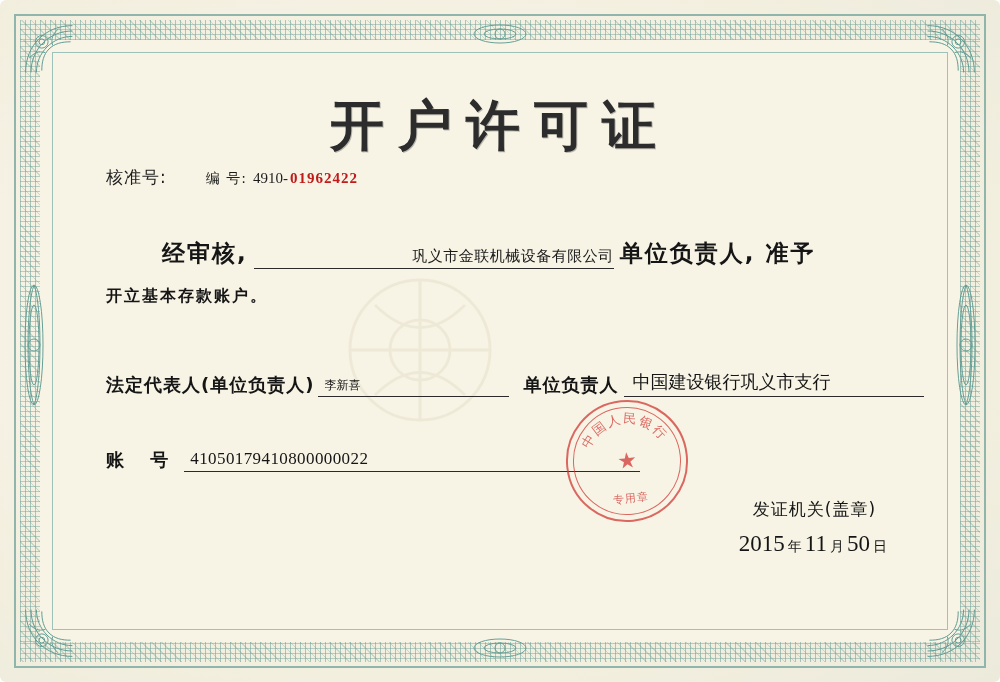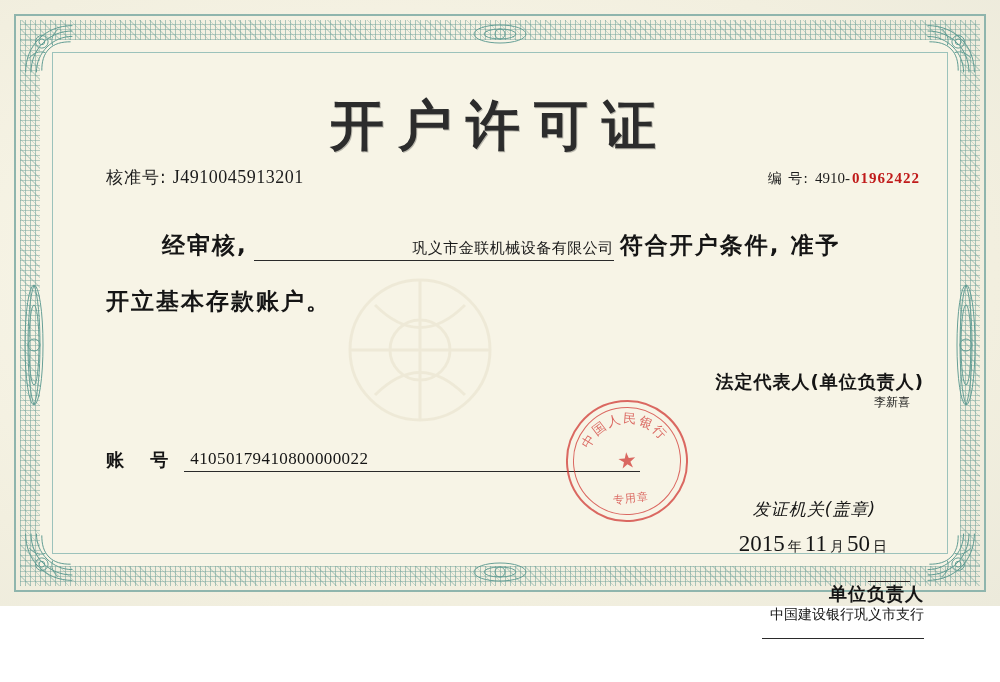--- a/index.html
+++ b/index.html
@@ -10,24 +10,25 @@
   body {
     width: 1000px;
     height: 682px;
     font-family: "Liberation Serif", serif;
     overflow: hidden;
   }
 
   .certificate {
     position: relative;
     width: 1000px;
-    height: 606px;
+    height: 682px;
     background:
       radial-gradient(ellipse at 40% 45%, #fbf9ec 0%, #f7f4e6 35%, #f2efdf 70%, #eceadb 100%);
     box-sizing: border-box;
+    border-radius: 6px;
   }
 
   
   .border-outer {
     position: absolute;
     left: 14px; top: 14px; right: 14px; bottom: 14px;
     border: 2px solid #8fb5ad;
     box-sizing: border-box;
   }
   .border-guilloche {
@@ -118,24 +119,24 @@
     color: #2c2c2c;
     text-shadow: 1px 1px 0 rgba(0,0,0,0.25);
   }
 
   .row-approval {
     position: absolute;
     top: 108px;
     left: 46px;
     right: 20px;
     display: flex;
-    justify-content: space-between;
     align-items: baseline;
     font-size: 17px;
     color: #1c1c1c;
+    gap: 39px;
   }
   .approval-left { display: flex; align-items: baseline; }
   .approval-left .lbl {
     font-family: "DejaVu Sans", sans-serif;
     font-size: 17px;
     letter-spacing: 1px;
   }
   .approval-left .val {
     font-family: "Liberation Serif", serif;
     font-size: 18px;
@@ -157,21 +158,21 @@
     font-family: "Liberation Serif", serif;
     font-size: 15px;
     color: #c01a1a;
     letter-spacing: 1px;
     margin-left: 2px;
     font-weight: bold;
   }
 
   .body-line1 {
     position: absolute;
-    top: 172px;
+    top: 180px;
     left: 46px;
     right: 10px;
     display: flex;
     align-items: flex-end;
     font-family: "DejaVu Sans", sans-serif;
     font-size: 23px;
     font-weight: bold;
     color: #151515;
   }
   .body-line1 .lead { margin-left: 56px; letter-spacing: 2px; }
@@ -187,59 +188,58 @@
     color: #1a1a1a;
     letter-spacing: 0.5px;
   }
   .body-line1 .tail { letter-spacing: 2px; }
 
   .body-line2 {
     position: absolute;
     top: 228px;
     left: 46px;
     font-family: "DejaVu Sans", sans-serif;
-    font-size: 23px;
+    font-size: 16px;
     font-weight: bold;
     color: #151515;
     letter-spacing: 2px;
   }
 
   .row-rep {
     position: absolute;
     top: 312px;
     left: 46px;
     right: 16px;
     display: flex;
     align-items: flex-end;
     font-family: "DejaVu Sans", sans-serif;
     font-size: 18px;
     font-weight: bold;
     color: #151515;
-    flex-direction: column;
   }
   .row-rep .lbl { letter-spacing: 1px; white-space: nowrap; }
   .fill-rep {
     flex: 0 0 185px;
     margin-left: 4px;
     margin-right: 14px;
     border-bottom: 1.2px solid #2a2a2a;
     padding-bottom: 2px;
     font-family: Liberation Serif, serif;
     font-size: 12px;
     font-weight: normal;
     text-align: left;
     padding-left: 6px;
   }
   .fill-bank {
     flex: 1 1 auto;
     margin-left: 6px;
     border-bottom: 1.2px solid #2a2a2a;
-    padding-bottom: 14px;
-    font-family: "DejaVu Sans", sans-serif;
-    font-size: 14px;
+    padding-bottom: 2px;
+    font-family: "DejaVu Sans", sans-serif;
+    font-size: 18px;
     font-weight: normal;
     padding-left: 8px;
   }
 
   .row-acct {
     position: absolute;
     top: 390px;
     left: 46px;
     right: 300px;
     display: flex;
@@ -267,21 +267,20 @@
     right: 50px;
     top: 440px;
     text-align: center;
     font-family: "DejaVu Sans", sans-serif;
     color: #151515;
   }
   .issuer-line {
     font-size: 17px;
     letter-spacing: 1px;
     white-space: nowrap;
-    font-style: italic;
   }
   .issue-date {
     margin-top: 10px;
     font-size: 16px;
     white-space: nowrap;
   }
   .issue-date .num {
     font-family: "Liberation Serif", serif;
     font-size: 23px;
   }
@@ -454,33 +453,32 @@
     </svg>
   </div>
 
   <div class="content">
 
     <div class="title">开户许可证</div>
 
     <div class="row-approval">
       <div class="approval-left">
         <span class="lbl">核准号:</span>
-        <span class="val">J4910045913201</span>
       </div>
       <div class="approval-right">
         <span class="lbl">编 号:</span>
         <span class="prefix">4910-</span>
         <span class="serial">01962422</span>
       </div>
     </div>
 
     <div class="body-line1">
       <span class="lead">经审核,</span>
       <span class="fill-company">巩义市金联机械设备有限公司</span>
-      <span class="tail">符合开户条件, 准予</span>
+      <span class="tail">单位负责人, 准予</span>
     </div>
 
     <div class="body-line2">开立基本存款账户。</div>
 
     <div class="row-rep">
       <span class="lbl">法定代表人(单位负责人)</span>
       <span class="fill-rep">李新喜</span>
       <span class="lbl">单位负责人</span>
       <span class="fill-bank">中国建设银行巩义市支行</span>
     </div>

